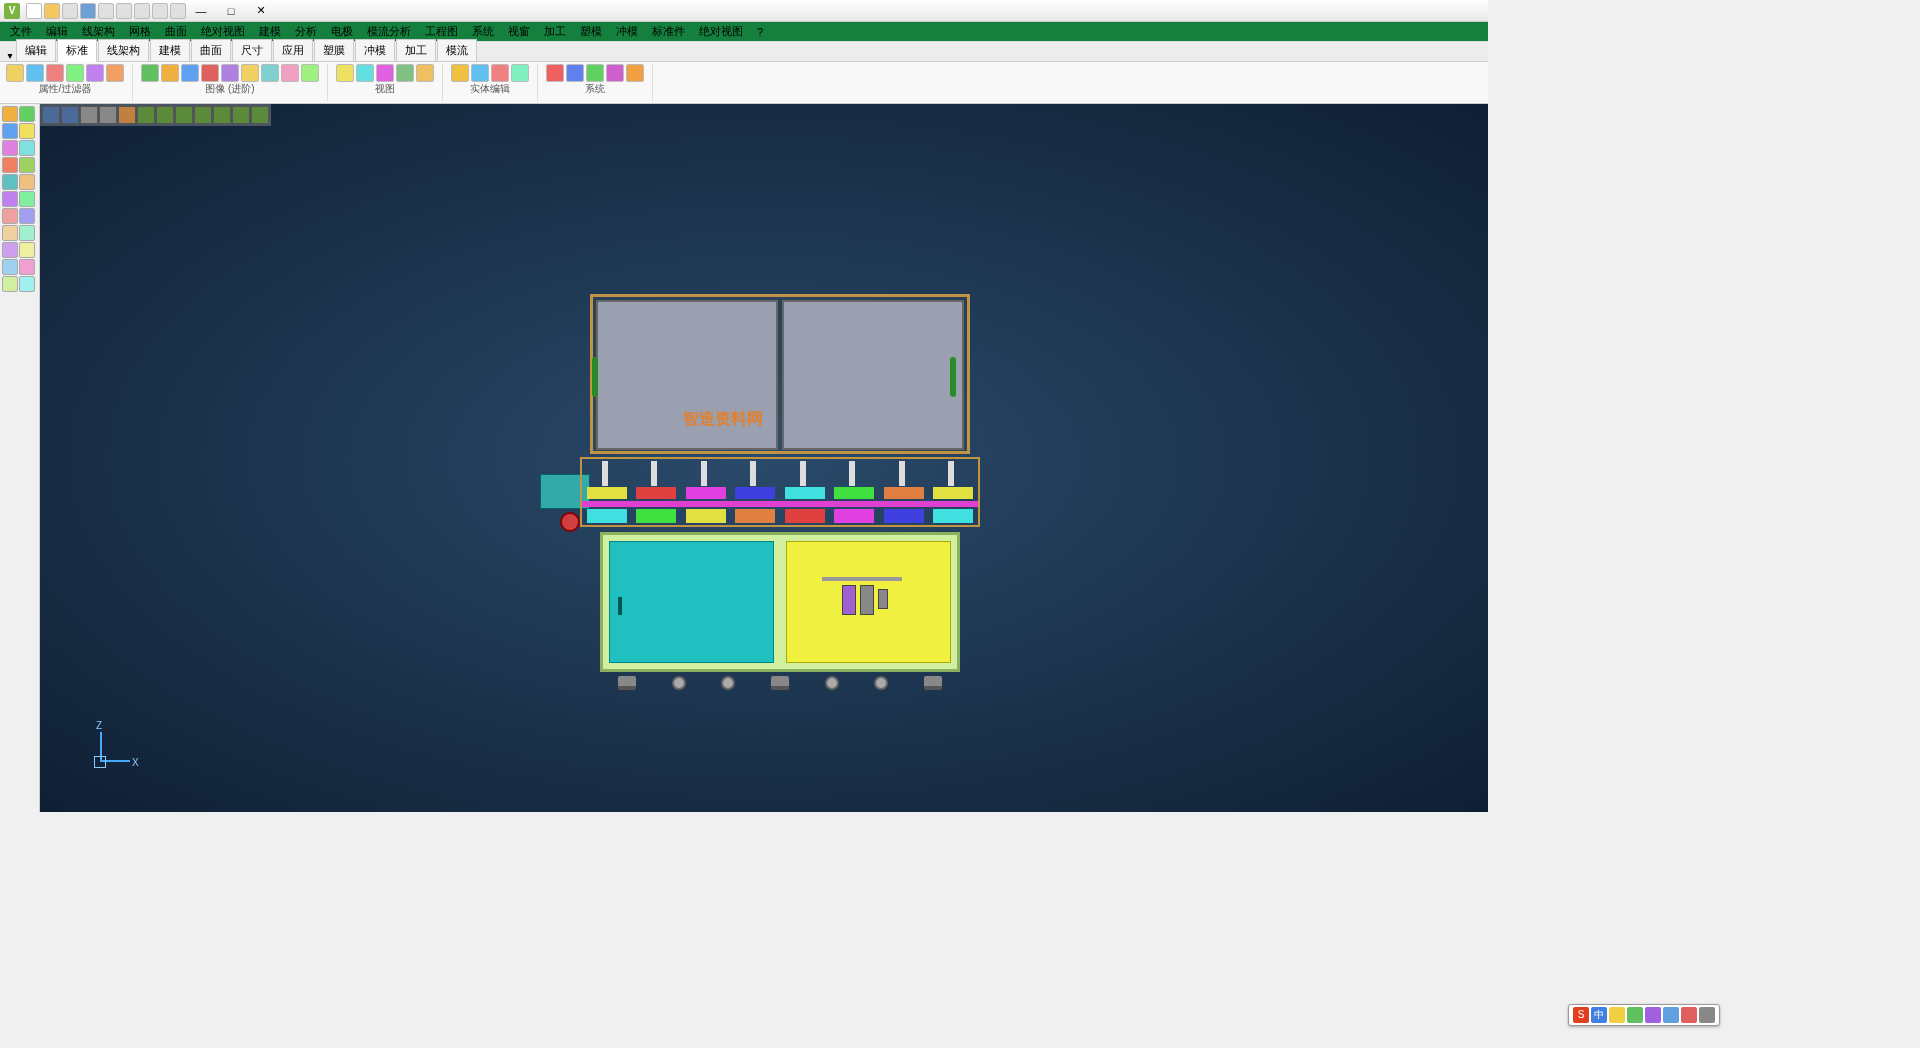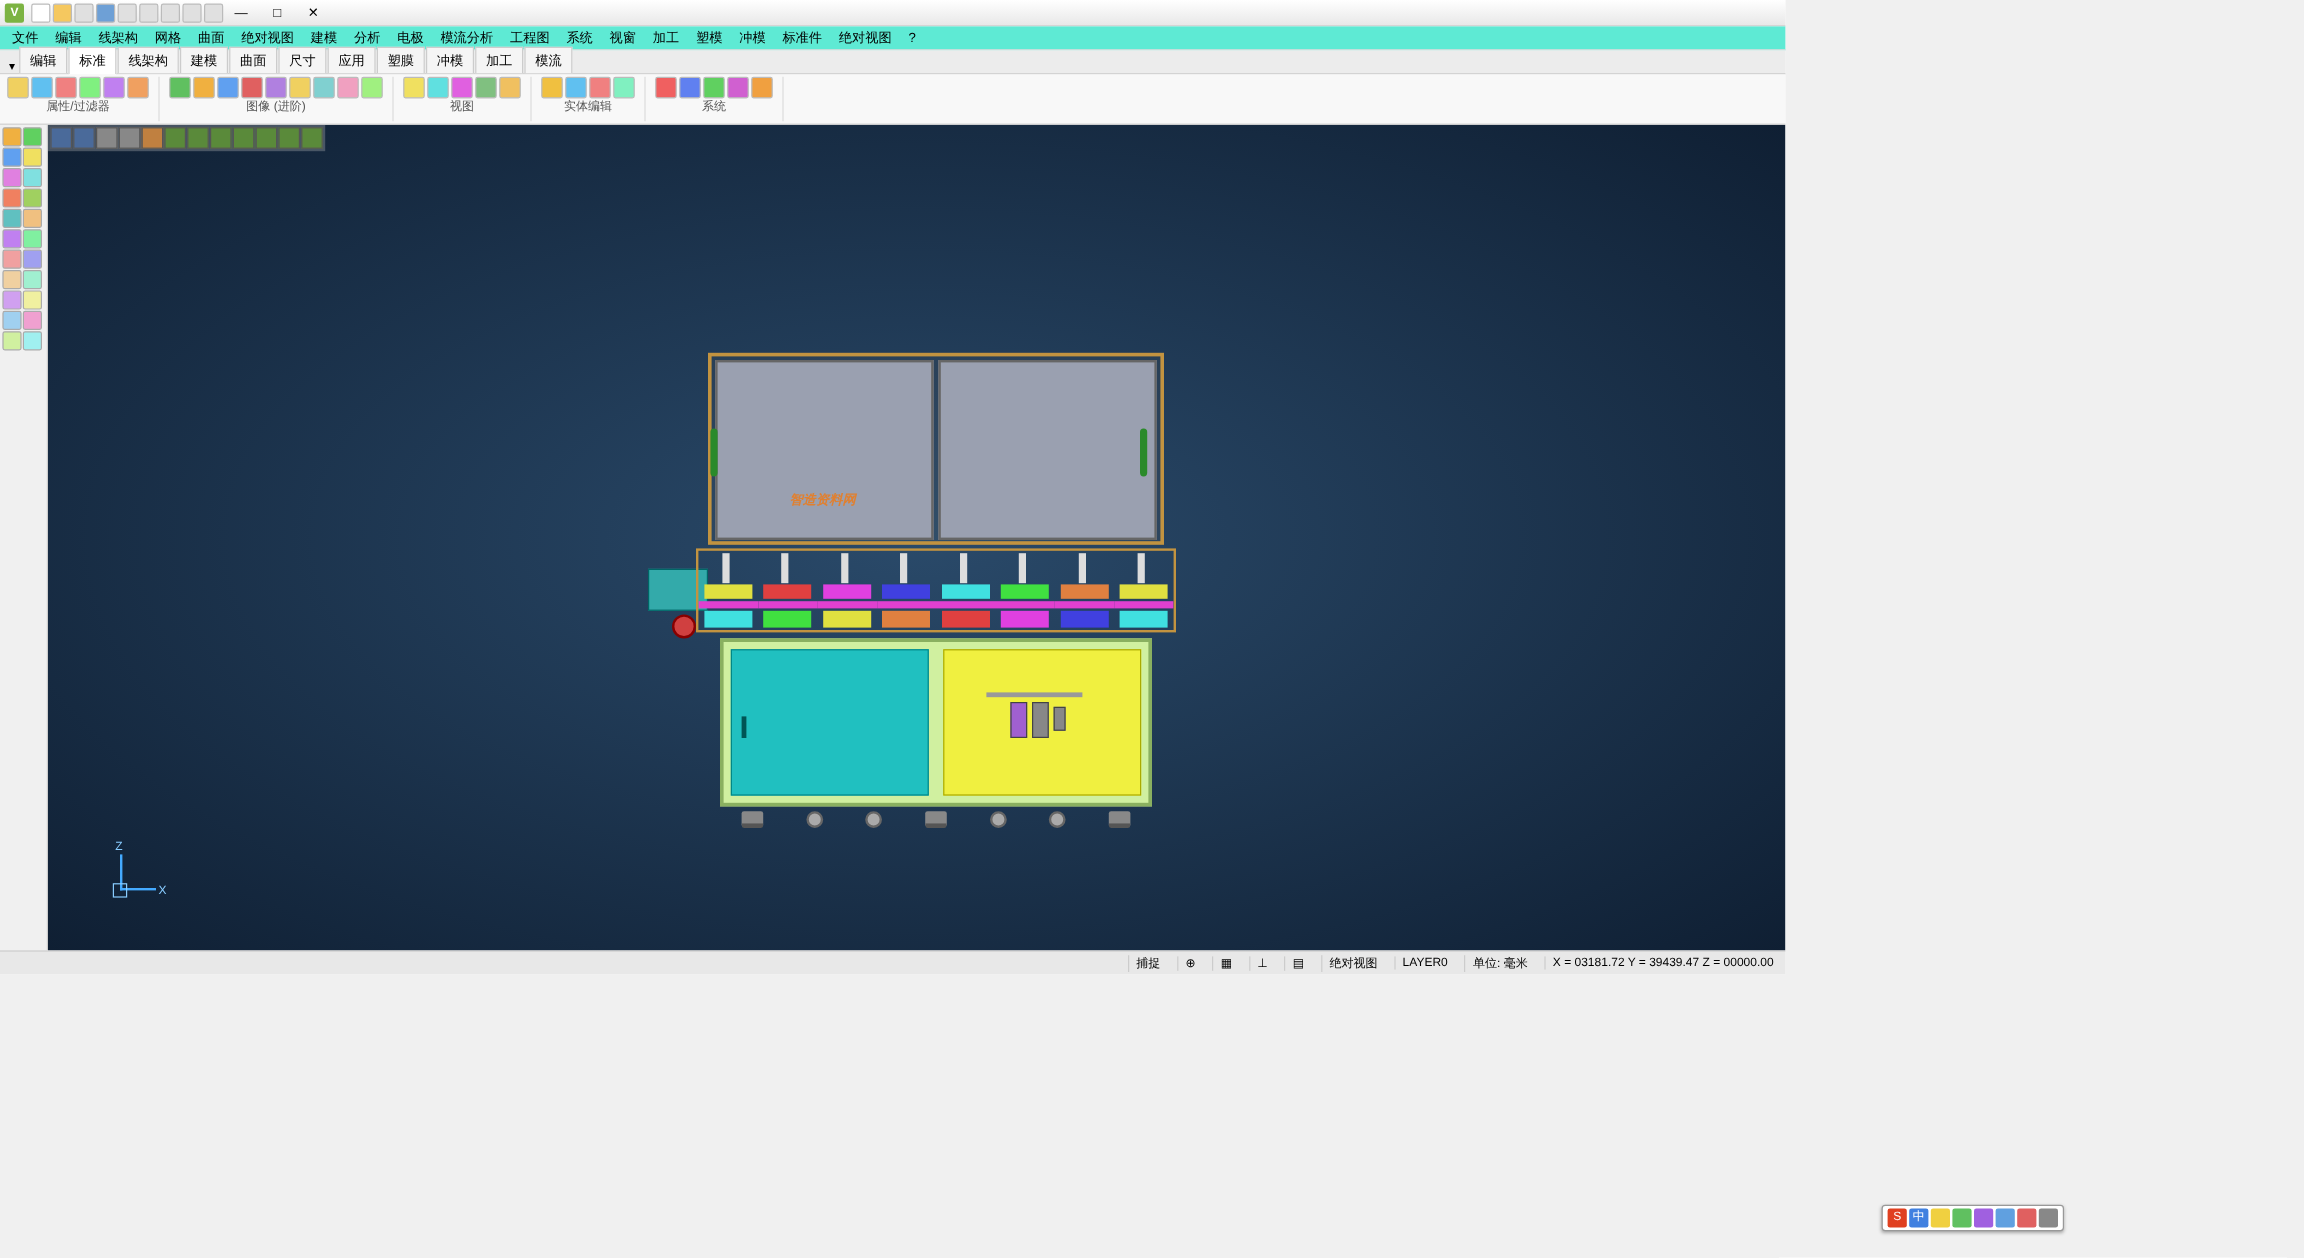--- a/index.html
+++ b/index.html
@@ -6,21 +6,21 @@
 body { width: 1488px; height: 812px; background: #f0f0f0; overflow: hidden; font-size: 11px; }
 .window { width: 100%; height: 100%; display: flex; flex-direction: column; background: #fff; }
 .titlebar { height: 22px; background: linear-gradient(#fff,#e8e8e8); display: flex; align-items: center; border-bottom: 1px solid #ccc; }
 .titlebar .logo { width: 16px; height: 16px; background: #7cb342; margin: 0 4px; border-radius: 2px; display:flex;align-items:center;justify-content:center;color:#fff;font-weight:bold;font-size:10px;}
 .titlebar .qat { display: flex; gap: 2px; margin-left: 2px; }
 .titlebar .qat .qbtn { width: 16px; height: 16px; background: #e0e0e0; border: 1px solid #bbb; border-radius:2px; }
 .titlebar .qbtn.new{background:#fff;} .titlebar .qbtn.open{background:#f5c85f;} .titlebar .qbtn.save{background:#6ea0d6;}
 .titlebar .title { flex: 1; text-align: center; font-size: 11px; color: #333; }
 .titlebar .winbtns { display: flex; }
 .titlebar .winbtn { width: 30px; height: 20px; display: flex; align-items: center; justify-content: center; font-size: 11px; cursor: pointer; }
-.menubar { height: 20px; background: #5eead4; border-bottom: 1px solid #ddd; display: flex; align-items: center; padding: 0 4px; gap: 2px; }
+.menubar { height: 20px; background: #15803d; border-bottom: 1px solid #ddd; display: flex; align-items: center; padding: 0 4px; gap: 2px; }
 .menubar .mi { padding: 2px 6px; font-size: 11px; cursor: pointer; }
 .tabbar { height: 20px; background: #ececec; border-bottom: 1px solid #ccc; display: flex; align-items: flex-end; padding-left: 4px; }
 .tabbar .tab { padding: 3px 8px; font-size: 11px; border: 1px solid #ccc; border-bottom: none; margin-right: 1px; background: #f5f5f5; cursor:pointer;}
 .tabbar .tab.active { background: #fff; border-bottom: 1px solid #fff; position: relative; top: 1px; }
 .tabbar .expander{width:12px;display:flex;align-items:center;justify-content:center;font-size:10px;}
 .ribbon { height: 42px; background: #f8f8f8; border-bottom: 1px solid #ccc; display: flex; align-items: flex-start; padding: 2px 6px; gap: 8px; }
 .rgroup { display: flex; flex-direction: column; align-items: center; height: 100%; border-right: 1px solid #ddd; padding-right: 8px; }
 .rgroup .icons { display: flex; gap: 2px; flex-wrap: wrap; }
 .ricon { width: 18px; height: 18px; border: 1px solid #bbb; border-radius: 2px; }
 .rlabel { font-size: 10px; color: #555; margin-top: 0; }
@@ -36,21 +36,21 @@
 .axis .x { position: absolute; bottom: 20px; left: 20px; width: 30px; height: 2px; background: #4af; }
 .axis .lbl { position: absolute; color: #8cf; font-size: 10px; }
 .axis .lz{top:-2px;left:16px;} .axis .lx{bottom:14px;left:52px;}
 .axis .origin{position:absolute;bottom:14px;left:14px;width:12px;height:12px;border:1px solid #8cf;}
 .model { position: absolute; top: 190px; left: 510px; width: 460px; height: 400px; }
 .frame-top { position: absolute; top: 0; left: 40px; width: 380px; height: 160px; border: 3px solid #c29340; background: rgba(200,160,100,0.05); }
 .door-l { position: absolute; top: 3px; left: 3px; width: 182px; height: 150px; background: #9aa0b0; border: 2px solid #666; }
 .door-l .handle{position:absolute;top:55px;left:-6px;width:6px;height:40px;background:#2a8a2a;border-radius:3px;}
 .door-r { position: absolute; top: 3px; right: 3px; width: 182px; height: 150px; background: #9aa0b0; border: 2px solid #666; }
 .door-r .handle{position:absolute;top:55px;right:6px;width:6px;height:40px;background:#2a8a2a;border-radius:3px;}
-.watermark{position:absolute;top:115px;left:108px;color:#e08030;font-size:11px;font-weight:bold;font-style:italic;}
+.watermark{position:absolute;top:115px;left:133px;color:#e08030;font-size:16px;font-weight:bold;}
 .midsection { position: absolute; top: 163px; left: 30px; width: 400px; height: 70px; border: 2px solid #c29340; overflow:hidden;}
 .mech { display:flex; height:100%; }
 .mech .col{flex:1;height:100%;position:relative;}
 .mech .pillar{position:absolute;top:2px;left:40%;width:6px;height:25px;background:#ddd;}
 .mech .block{position:absolute;top:28px;left:10%;width:80%;height:12px;}
 .mech .rail{position:absolute;top:42px;left:0;width:100%;height:6px;background:#e040d0;}
 .mech .base{position:absolute;top:50px;left:10%;width:80%;height:14px;}
 .c1{background:#e0e040;}.c2{background:#40e0e0;}.c3{background:#e04040;}.c4{background:#40e040;}.c5{background:#e040e0;}.c6{background:#4040e0;}.c7{background:#e08040;}
 .sidebar-ext{position:absolute;top:180px;left:-10px;width:50px;height:35px;background:#3aa;border:1px solid #066;}
 .motor{position:absolute;top:218px;left:10px;width:20px;height:20px;background:#d04040;border-radius:50%;border:2px solid #800;}
@@ -322,32 +322,20 @@
       <div class="axis">
         <div class="z"></div>
           <div class="x"></div>
         <div class="lbl lz">Z</div>
         <div class="lbl lx">X</div>
         <div class="origin"></div>
       </div>
     </div>
   </div>
 
-  <div class="statusbar">
-    <div class="spacer"></div>
-    <div class="cell">捕捉</div>
-    <div class="cell">⊕</div>
-    <div class="cell">▦</div>
-    <div class="cell">⊥</div>
-    <div class="cell">▤</div>
-    <div class="cell">绝对视图</div>
-    <div class="cell">LAYER0</div>
-    <div class="cell">单位: 毫米</div>
-    <div class="cell">X = 03181.72 Y = 39439.47 Z = 00000.00</div>
-  </div>
 </div>
 
 <div class="ime-bar">
   <div class="imeicon" style="background:#e04020;color:#fff;font-size:10px;text-align:center;line-height:16px">S</div>
   <div class="imeicon" style="background:#4080e0;color:#fff;font-size:10px;text-align:center;line-height:16px">中</div>
   <div class="imeicon" style="background:#f0d040"></div>
   <div class="imeicon" style="background:#60c060"></div>
   <div class="imeicon" style="background:#a060e0"></div>
   <div class="imeicon" style="background:#60a0e0"></div>
   <div class="imeicon" style="background:#e06060"></div>

